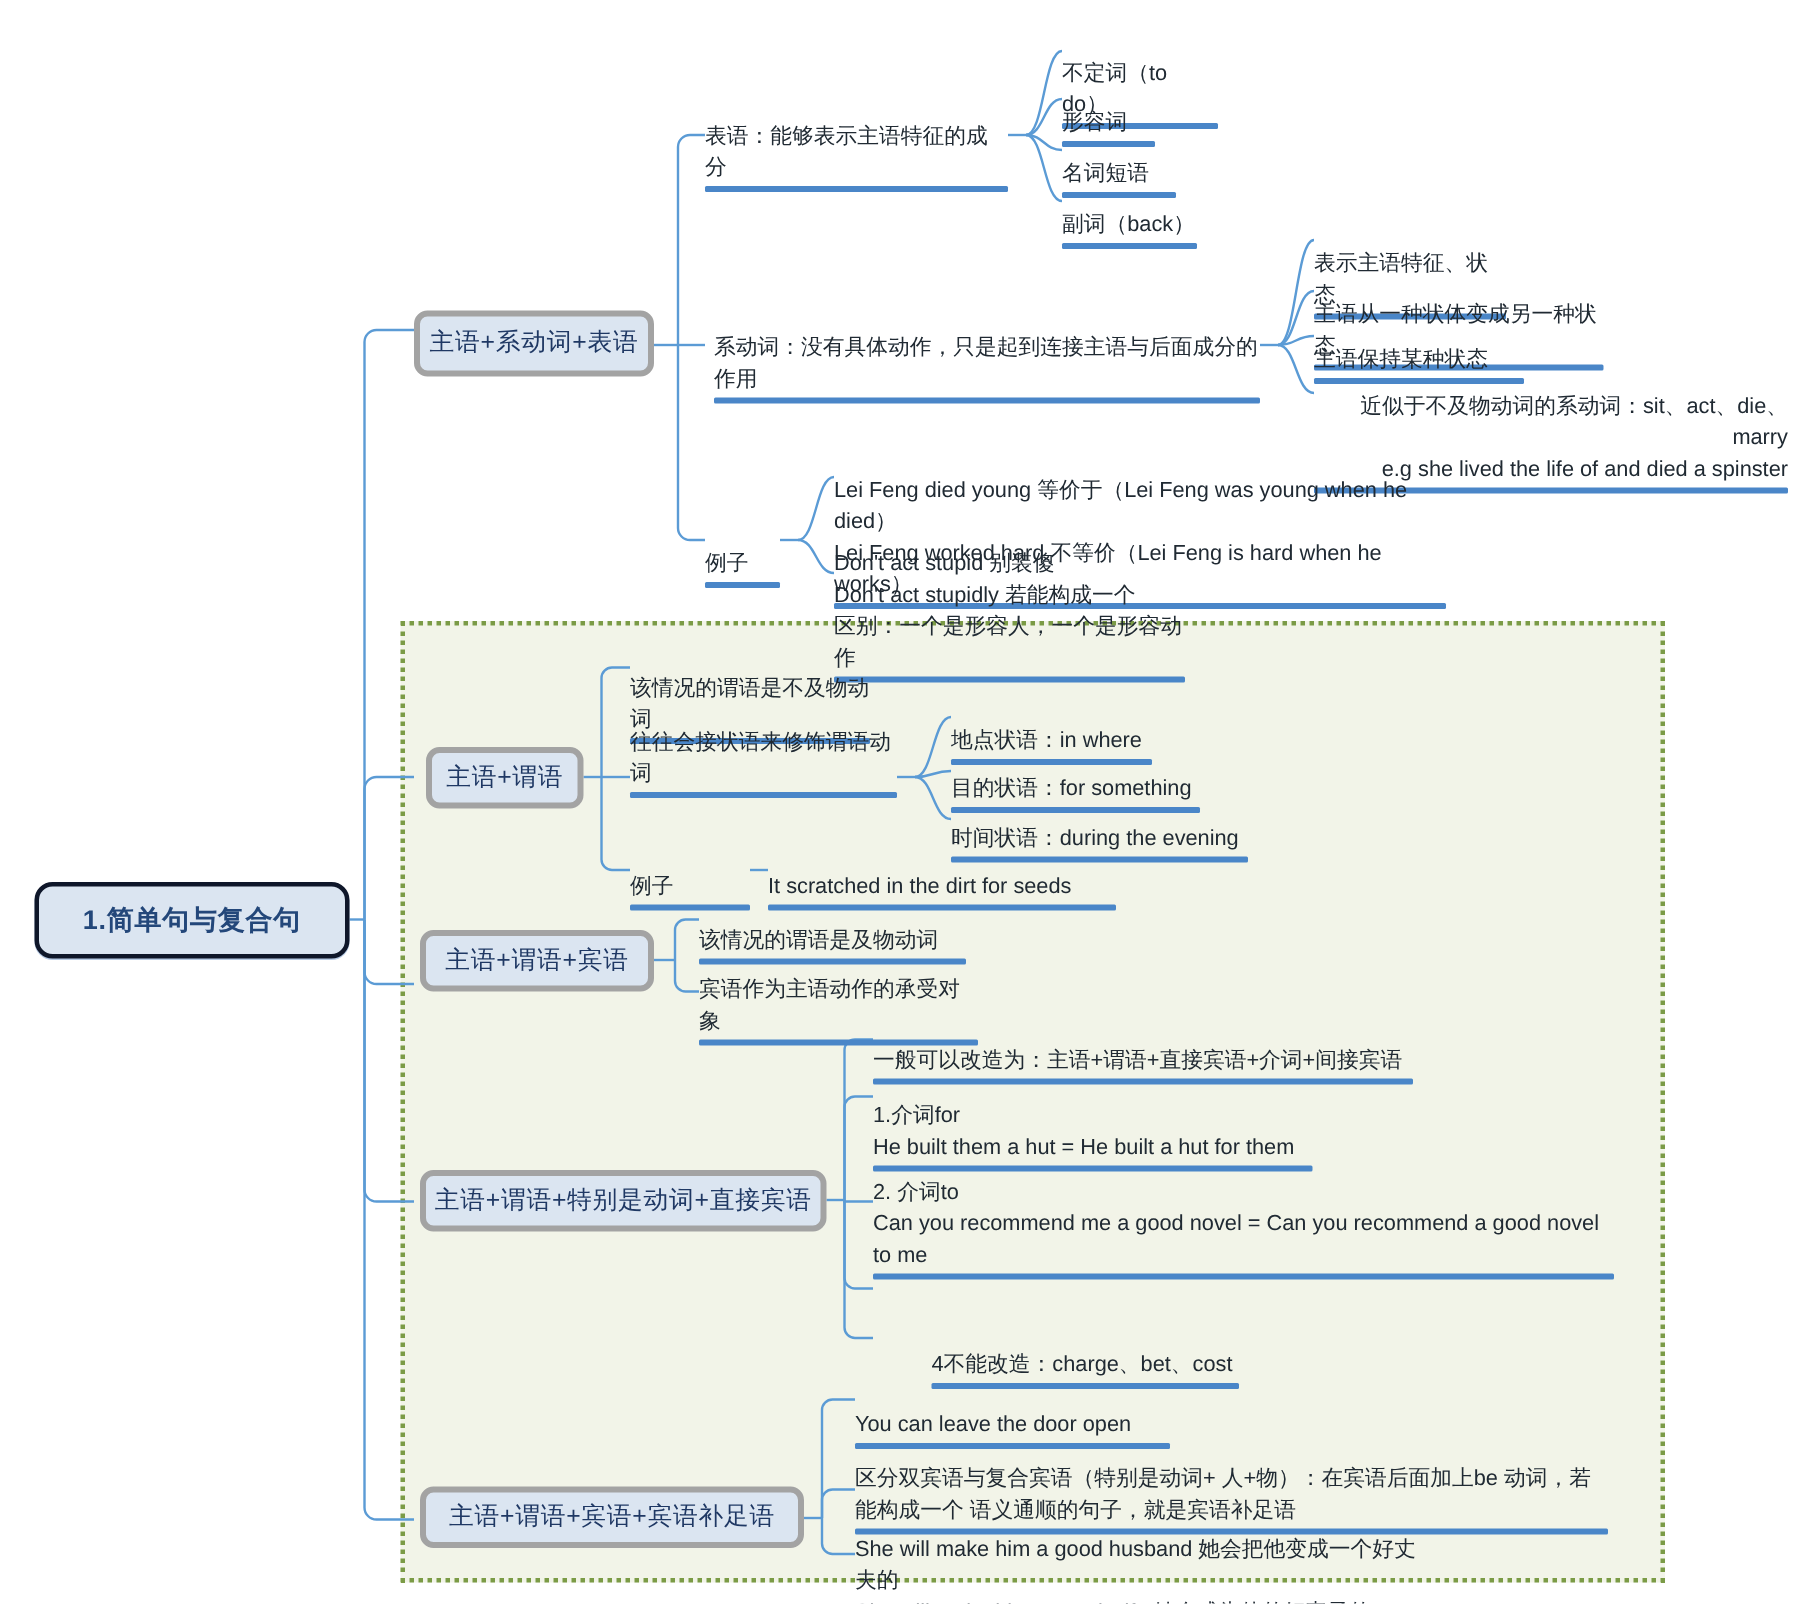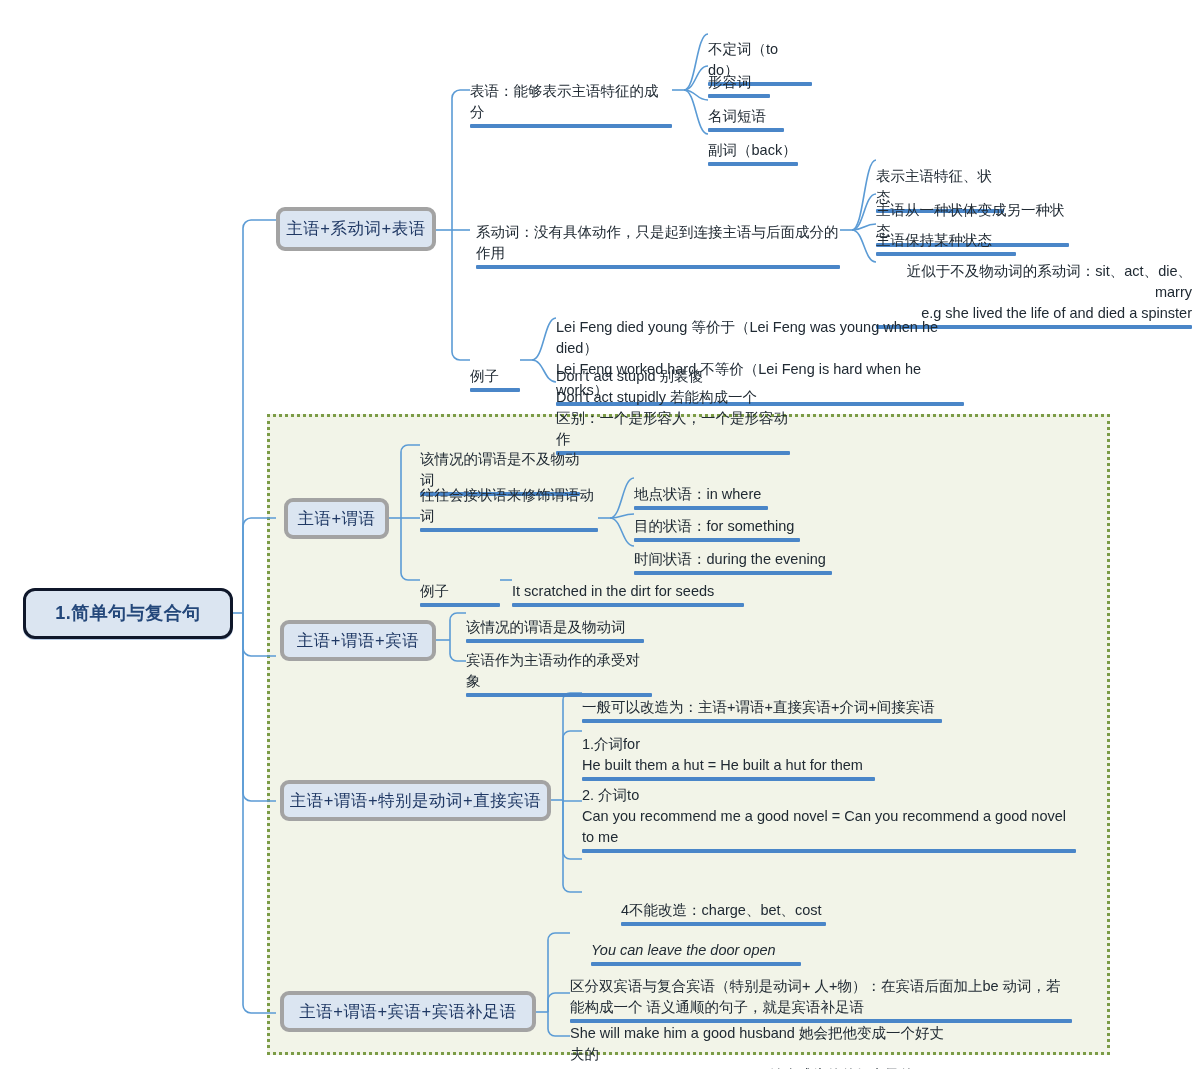--- a/index.html
+++ b/index.html
@@ -269,21 +269,21 @@
   <div class="leaf" style="left:582px;top:764px;width:494px;">
     <span>2. 介词to
 Can you recommend me a good novel = Can you recommend a good novel to me</span>
     <span class="ul"></span>
   </div>
   <div class="leaf" style="left:582px;top:879px;width:205px;margin-left:39px;">
     <span>4不能改造：charge、bet、cost</span>
     <span class="ul"></span>
   </div>
 
-  <div class="leaf" style="left:591px;top:919px;width:210px;font-style:italic;">
+  <div class="leaf" style="left:570px;top:919px;width:210px;">
     <span>You can leave the door open</span>
     <span class="ul"></span>
   </div>
   <div class="leaf" style="left:570px;top:955px;width:502px;">
     <span>区分双宾语与复合宾语（特别是动词+ 人+物）：在宾语后面加上be 动词，若能构成一个 语义通顺的句子，就是宾语补足语</span>
     <span class="ul"></span>
   </div>
   <div class="leaf" style="left:570px;top:1002px;width:388px;">
     <span>She will make him a good husband 她会把他变成一个好丈夫的
 She will make him a good wife 她会成为他的好妻子的</span>

